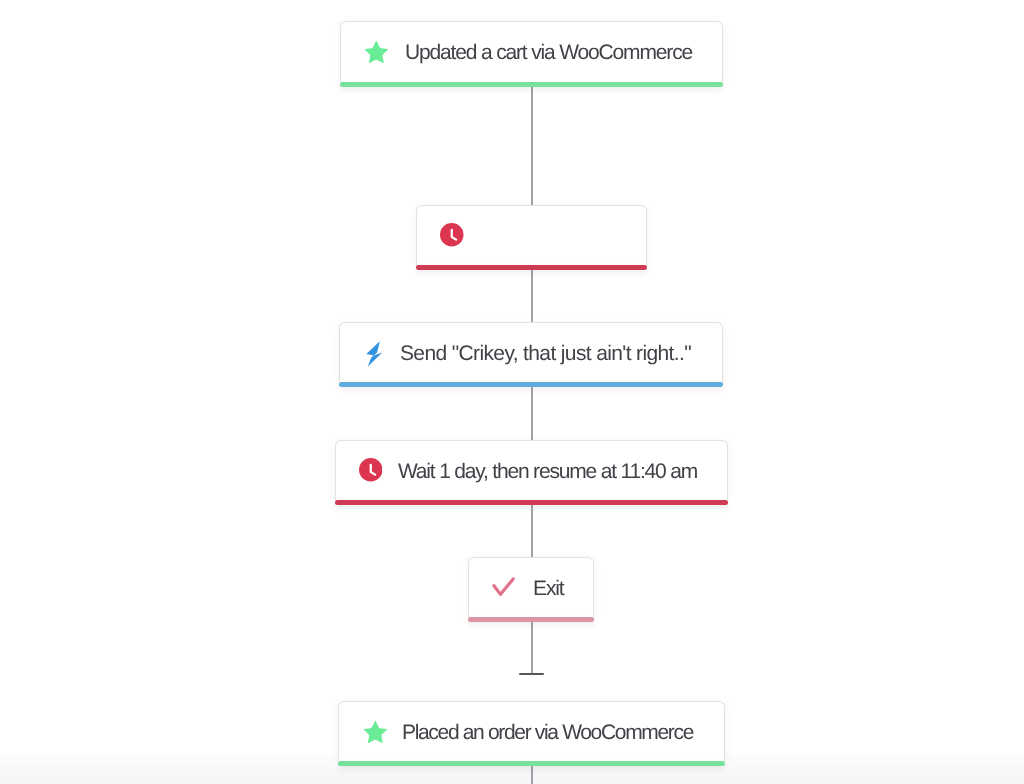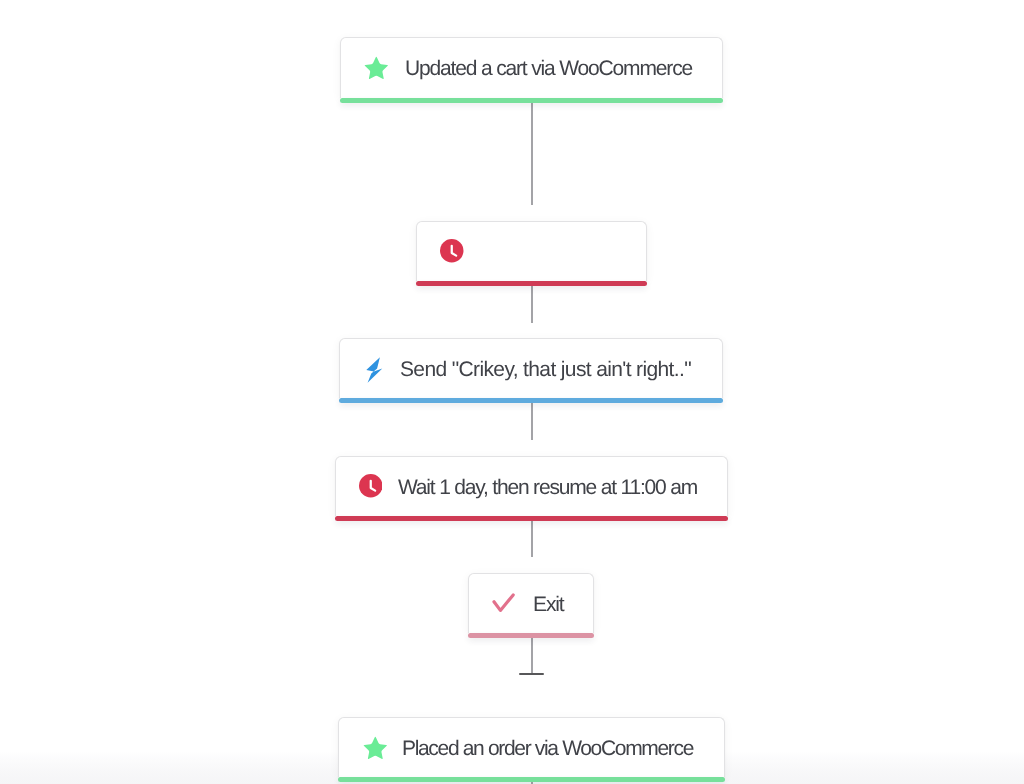--- a/index.html
+++ b/index.html
@@ -9,21 +9,21 @@
     font-family:"Liberation Sans", sans-serif;
     position:relative;
     -webkit-font-smoothing:antialiased;
     text-rendering:geometricPrecision;
   }
   #canvas{position:absolute;left:0;top:0;width:1024px;height:784px;background:#ffffff;}
 
   .conn{position:absolute;background:#a3a3a7;width:2px;}
   .conn-end{position:absolute;background:#575759;height:2.2px;border-radius:1.1px;}
 
-  .node{position:absolute;margin-top:16px;}
+  .node{position:absolute;}
   .card{position:absolute;left:0;top:0;right:0;bottom:5px;background:#ffffff;
         border:1px solid #e2e2e4;border-bottom:none;border-radius:6px 6px 0 0;
         box-sizing:border-box;
         box-shadow:0 2px 10px rgba(35,35,45,0.05), 0 1px 2px rgba(35,35,45,0.03);}
   .accent{position:absolute;left:0;right:0;bottom:0;height:5px;border-radius:2.5px;box-shadow:0 3px 6px rgba(40,40,55,0.085);}
   .icon{position:absolute;display:block;line-height:0;}
   .label{position:absolute;font-size:21px;color:#404248;white-space:nowrap;letter-spacing:-1.15px;}
   .bottomband{position:absolute;left:0;width:1024px;}
 </style>
 </head>
@@ -76,21 +76,21 @@
 
   <div class="node" style="left:335px;top:439.5px;width:392.5px;height:65.5px;">
     <div class="card" style="background-color: rgb(255, 255, 255); border-color: rgb(226, 226, 228);"></div>
     <div class="accent" style="background-color: rgb(207, 59, 85);"></div>
     <div class="icon" style="left:23.5px;top:18.5px;">
       <svg width="23.5" height="23.5" viewBox="0 0 24 24">
           <circle cx="12" cy="12" r="12" fill="#dc3550"></circle>
           <path d="M12 6.9v7.4l4.5 2.7" stroke="#fff" stroke-width="2.3" fill="none" stroke-linecap="round" stroke-linejoin="round"></path>
         </svg>
     </div>
-    <div class="label" style="left: 63px; top: 20.5px; letter-spacing: -1.184px; color: rgb(64, 66, 72);">Wait 1 day, then resume at 11:00 am</div>
+    <div class="label" style="left: 63px; top: 20.5px; letter-spacing: -1.184px; color: rgb(64, 66, 72);">Wait 1 day, then resume at 11:40 am</div>
   </div>
 
   <div class="node" style="left:338px;top:700.5px;width:386.5px;height:65px;">
     <div class="card" style="background-color: rgb(255, 255, 255); border-color: rgb(226, 226, 228);"></div>
     <div class="accent" style="background-color: rgb(119, 224, 155);"></div>
     <div class="icon" style="left:24.5px;top:19.5px;">
       <svg width="24.6" height="23.7" viewBox="1.06 0.50 21.87 20.80">
           <path d="M11.42 1.72Q12.00 0.50 12.58 1.72L14.86 6.57Q15.29 7.47 16.28 7.60L21.60 8.28Q22.94 8.45 21.95 9.37L18.05 13.04Q17.33 13.73 17.51 14.71L18.51 19.98Q18.76 21.30 17.58 20.65L12.88 18.08Q12.00 17.60 11.12 18.08L6.42 20.65Q5.24 21.30 5.49 19.98L6.49 14.71Q6.67 13.73 5.95 13.04L2.05 9.37Q1.06 8.45 2.40 8.28L7.72 7.60Q8.71 7.47 9.14 6.57Z" fill="#6aec96"></path>
         </svg>
     </div>

